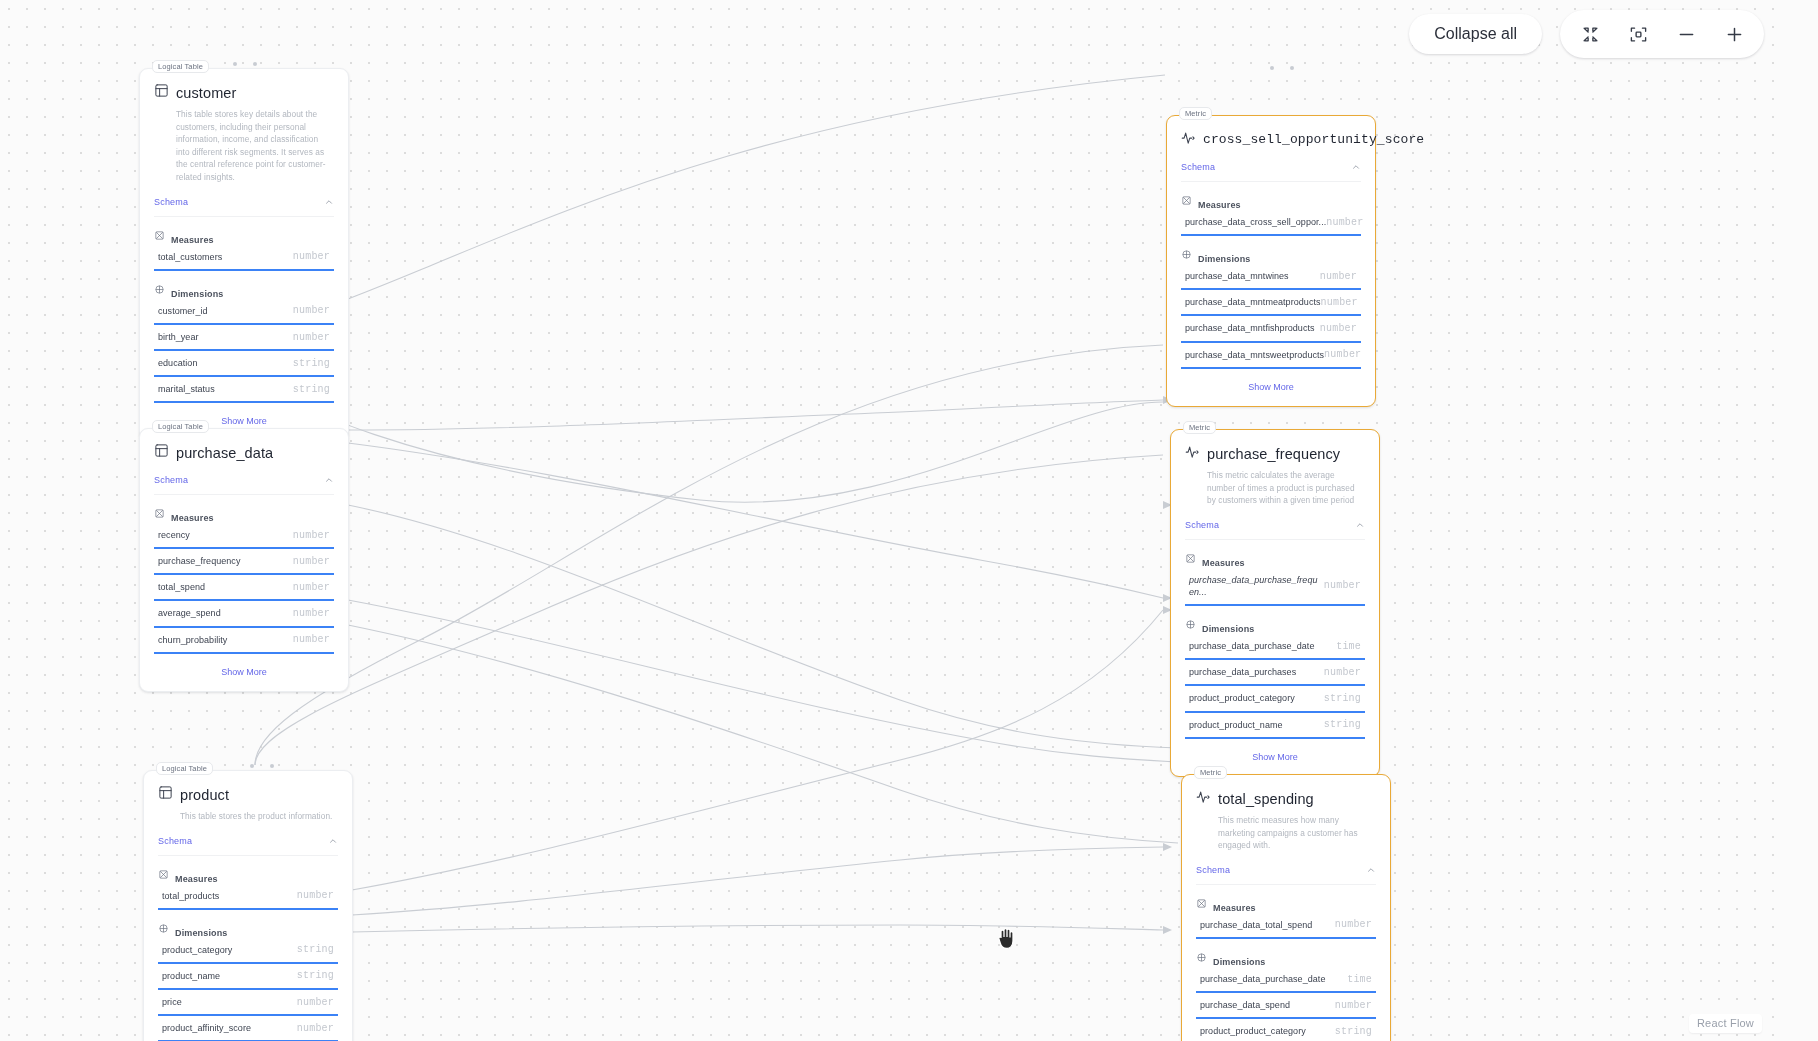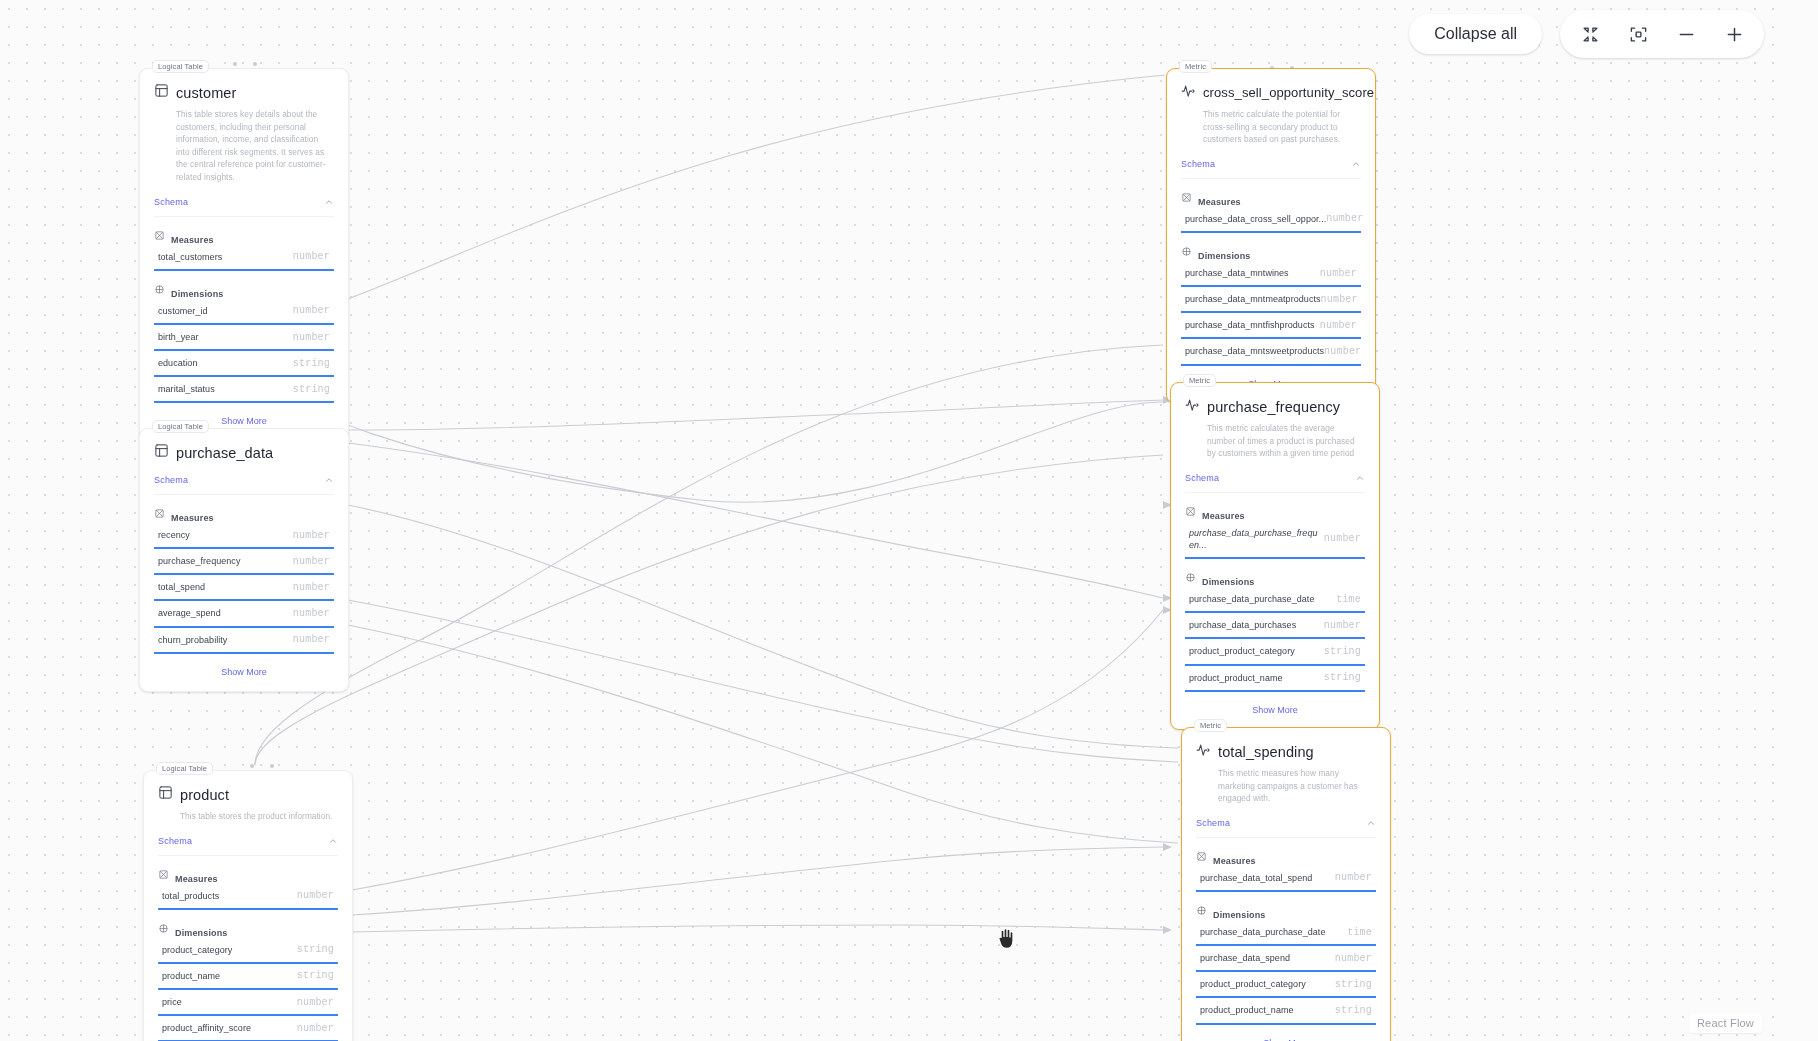--- a/index.html
+++ b/index.html
@@ -21,21 +21,21 @@
 
   
   .card {
     position: absolute;
     background: #fff;
     border-radius: 9px;
     border: 1px solid #eceef1;
     box-shadow: 0 1px 3px rgba(16,24,40,.07), 0 1px 2px rgba(16,24,40,.05);
     padding: 0 0 6px 0;
   }
-  .card.metric { border: 1.4px solid #e9a937; }
+  .card.metric { border: 1.4px solid #e9a937; margin-top: 47px; }
   .badge {
     position: absolute; top: -9px; left: 12px;
     background: #fff; border: 1px solid #e7e9ec; border-radius: 5px;
     font-size: 7.5px; color: #6b7280; padding: 1.5px 5px 2px 5px;
     letter-spacing: .1px; line-height: 1;
   }
   .card.metric .badge { border-color: #e7e9ec; }
 
   .card-head { display: flex; align-items: center; gap: 7px; padding: 14px 14px 0 14px; }
   .card-title { font-size: 14.5px; color: #1f2430; font-weight: 400; letter-spacing: .1px; }
@@ -345,23 +345,22 @@
 
   <div class="card metric" id="node-cross-sell" style="left:1166px; top:68px; width:210px;">
     <div class="badge">Metric</div>
     <div class="card-head">
       <span>
         <svg width="15" height="15" viewBox="0 0 24 24" fill="none" stroke="#3d4350" stroke-width="1.7" stroke-linecap="round" stroke-linejoin="round">
           <path d="M2 13h3l2.5-8 4 16 2.5-8h3"></path>
             <path d="M19 11l2 2-2 2"></path>
         </svg>
       </span>
-      <span class="card-title" style="font-size:13px;">cross_sell_opportunity_score</span>
-    </div>
-    <div class="card-desc">This metric calculate the potential for cross-selling a secondary product to customers based on past purchases.</div>
+      <span class="card-title" style="font-size:13px;font-family:Liberation Mono, monospace;">cross_sell_opportunity_score</span>
+    </div>
     <div class="schema-row">
       <span class="schema-label">Schema</span>
       <span class="chev">
         <svg width="10" height="10" viewBox="0 0 24 24" fill="none" stroke="currentColor" stroke-width="2.2" stroke-linecap="round" stroke-linejoin="round">
             <path d="M6 15l6-6 6 6"></path>
           </svg>
       </span>
     </div>
     <div class="group-row">
       <span>

